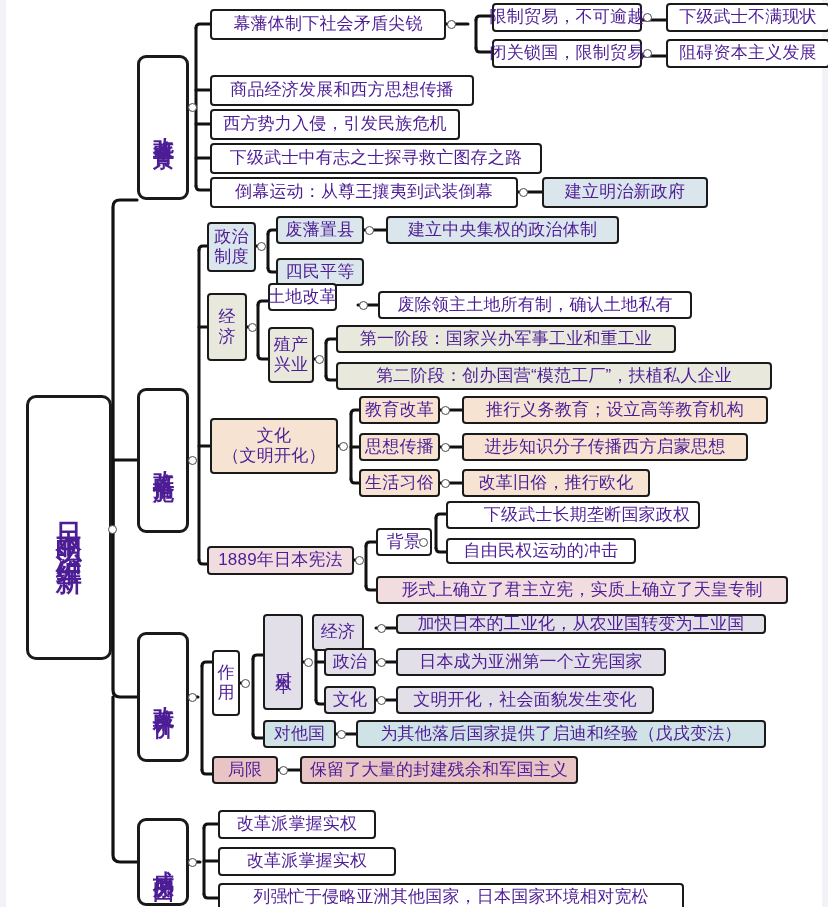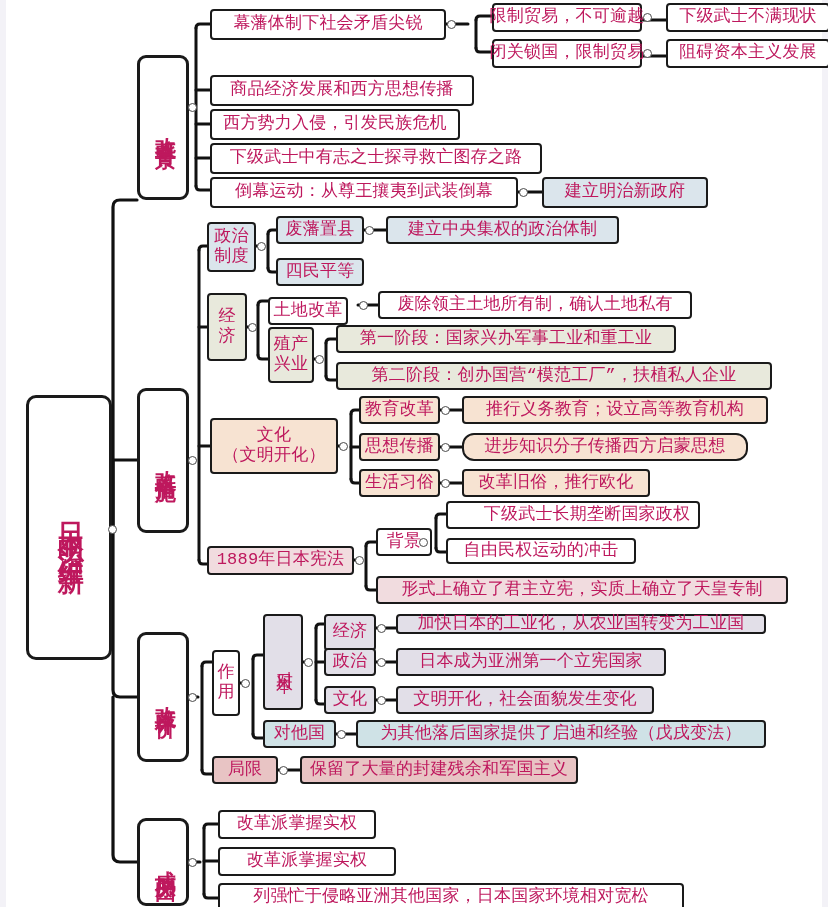--- a/index.html
+++ b/index.html
@@ -22,25 +22,24 @@
   svg#wires{position:absolute;left:0;top:0;width:828px;height:907px;pointer-events:none;}
 
   .node{
     position:absolute;
     box-sizing:border-box;
     border:2.4px solid #1a1a1a;
     border-radius:4px;
     background:#ffffff;
     display:flex;align-items:center;justify-content:center;
     text-align:center;
-    color:#be185d;
+    color:#4c1d95;
     line-height:1.18;
     white-space:nowrap;
     letter-spacing:.2px;
-    font-family:Liberation Mono, monospace;
   }
   .vert{
     writing-mode:vertical-rl;
     text-orientation:upright;
     letter-spacing:5px;
     font-weight:bold;
   }
   .root{
     border-width:3px;border-radius:10px;
     font-size:26px;letter-spacing:9px;font-weight:bold;
@@ -209,21 +208,21 @@
     <div class="node leaf" style="left:380px;top:216px;width:233px;height:28px;background:#dbe5ec;text-align:right;">建立中央集权的政治体制</div>
     <div class="node lvl3" style="left:270px;top:258px;width:88px;height:28px;background:#dbe5ec;">四民平等</div>
 
     <div class="node lvl2 twoline" style="left:201px;top:293px;width:40px;height:68px;background:#e8e9dc;">
       <span>
         <span>经</span><br>
         <span>济</span>
       </span>
     </div>
     <div class="dot" style="left:242px;top:323px;"></div>
-    <div class="node lvl3" style="left:262px;top:297px;width:80px;height:28px;">土地改革</div>
+    <div class="node lvl3" style="left:262px;top:283px;width:69px;height:28px;">土地改革</div>
     <div class="dot" style="left:353px;top:301px;"></div>
     <div class="node leaf" style="left:372px;top:291px;width:314px;height:28px;">废除领主土地所有制，确认土地私有</div>
 
     <div class="node lvl3 twoline" style="left:262px;top:327px;width:46px;height:56px;background:#e8e9dc;">
       <span>
         <span>殖产</span><br>
         <span>兴业</span>
       </span>
     </div>
     <div class="dot" style="left:309px;top:355px;"></div>
@@ -237,21 +236,21 @@
       </span>
     </div>
     <div class="dot" style="left:333px;top:442px;"></div>
 
     <div class="node lvl3" style="left:353px;top:396px;width:81px;height:28px;background:#f7e3d2;">教育改革</div>
     <div class="dot" style="left:435px;top:406px;"></div>
     <div class="node leaf" style="left:456px;top:396px;width:306px;height:28px;background:#f7e3d2;">推行义务教育；设立高等教育机构</div>
 
     <div class="node lvl3" style="left:353px;top:433px;width:81px;height:28px;background:#f7e3d2;">思想传播</div>
     <div class="dot" style="left:435px;top:443px;"></div>
-    <div class="node leaf" style="left:456px;top:433px;width:286px;height:28px;background:#f7e3d2;border-radius:12px;">进步知识分子传播西方启蒙思想</div>
+    <div class="node leaf" style="left:456px;top:433px;width:286px;height:28px;background:#f7e3d2;">进步知识分子传播西方启蒙思想</div>
 
     <div class="node lvl3" style="left:353px;top:469px;width:81px;height:28px;background:#f7e3d2;">生活习俗</div>
     <div class="dot" style="left:435px;top:479px;"></div>
     <div class="node leaf" style="left:456px;top:469px;width:188px;height:28px;background:#f7e3d2;">改革旧俗，推行欧化</div>
 
     <div class="node lvl2" style="left:201px;top:546px;width:147px;height:29px;background:#f1dcdf;">1889年日本宪法</div>
     <div class="dot" style="left:349px;top:556px;"></div>
 
     <div class="node lvl3" style="left:370px;top:528px;width:56px;height:28px;">背景</div>
     <div class="dot" style="left:413px;top:538px;"></div>
@@ -266,21 +265,21 @@
       <span>
         <span>作</span><br>
         <span>用</span>
       </span>
     </div>
     <div class="dot" style="left:235px;top:679px;"></div>
 
     <div class="node lvl3 vert" style="left:257px;top:614px;width:40px;height:96px;background:#e2dfe8;font-weight:normal;letter-spacing:3px;">对日本</div>
     <div class="dot" style="left:298px;top:658px;"></div>
 
-    <div class="node lvl3" style="left:318px;top:614px;width:52px;height:37px;background:#e2dfe8;">经济</div>
+    <div class="node lvl3" style="left:306px;top:614px;width:52px;height:37px;background:#e2dfe8;">经济</div>
     <div class="dot" style="left:371px;top:624px;"></div>
     <div class="node leaf" style="left:390px;top:614px;width:370px;height:20px;background:#e2dfe8;">加快日本的工业化，从农业国转变为工业国</div>
 
     <div class="node lvl3" style="left:318px;top:648px;width:52px;height:28px;background:#e2dfe8;">政治</div>
     <div class="dot" style="left:371px;top:658px;"></div>
     <div class="node leaf" style="left:390px;top:648px;width:270px;height:28px;background:#e2dfe8;">日本成为亚洲第一个立宪国家</div>
 
     <div class="node lvl3" style="left:318px;top:686px;width:52px;height:28px;background:#e2dfe8;">文化</div>
     <div class="dot" style="left:371px;top:696px;"></div>
     <div class="node leaf" style="left:390px;top:686px;width:258px;height:28px;background:#e2dfe8;">文明开化，社会面貌发生变化</div>

